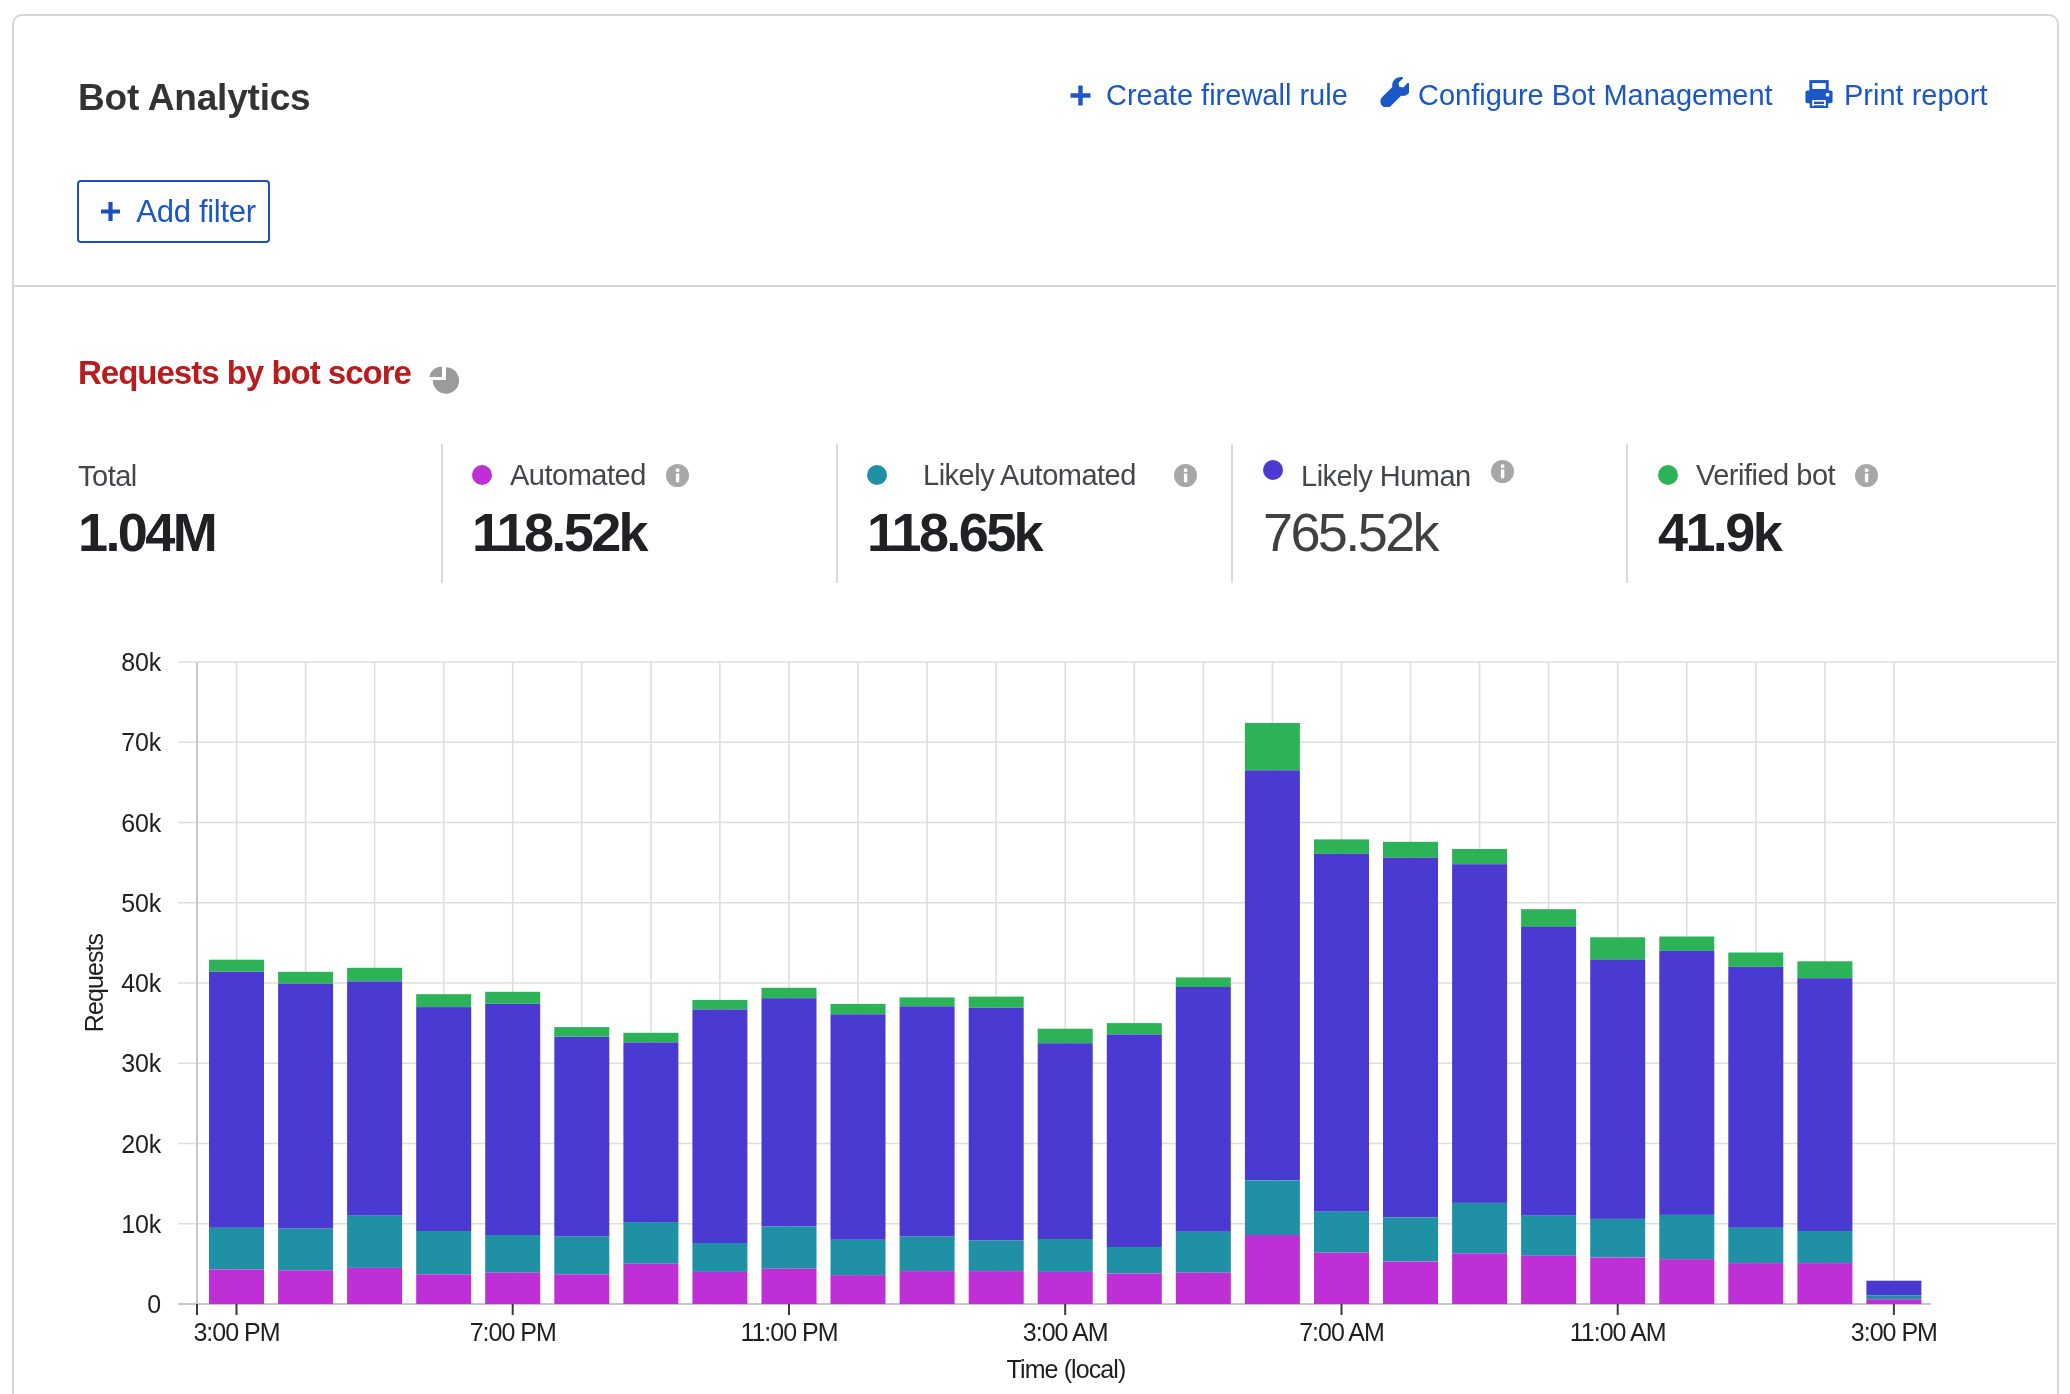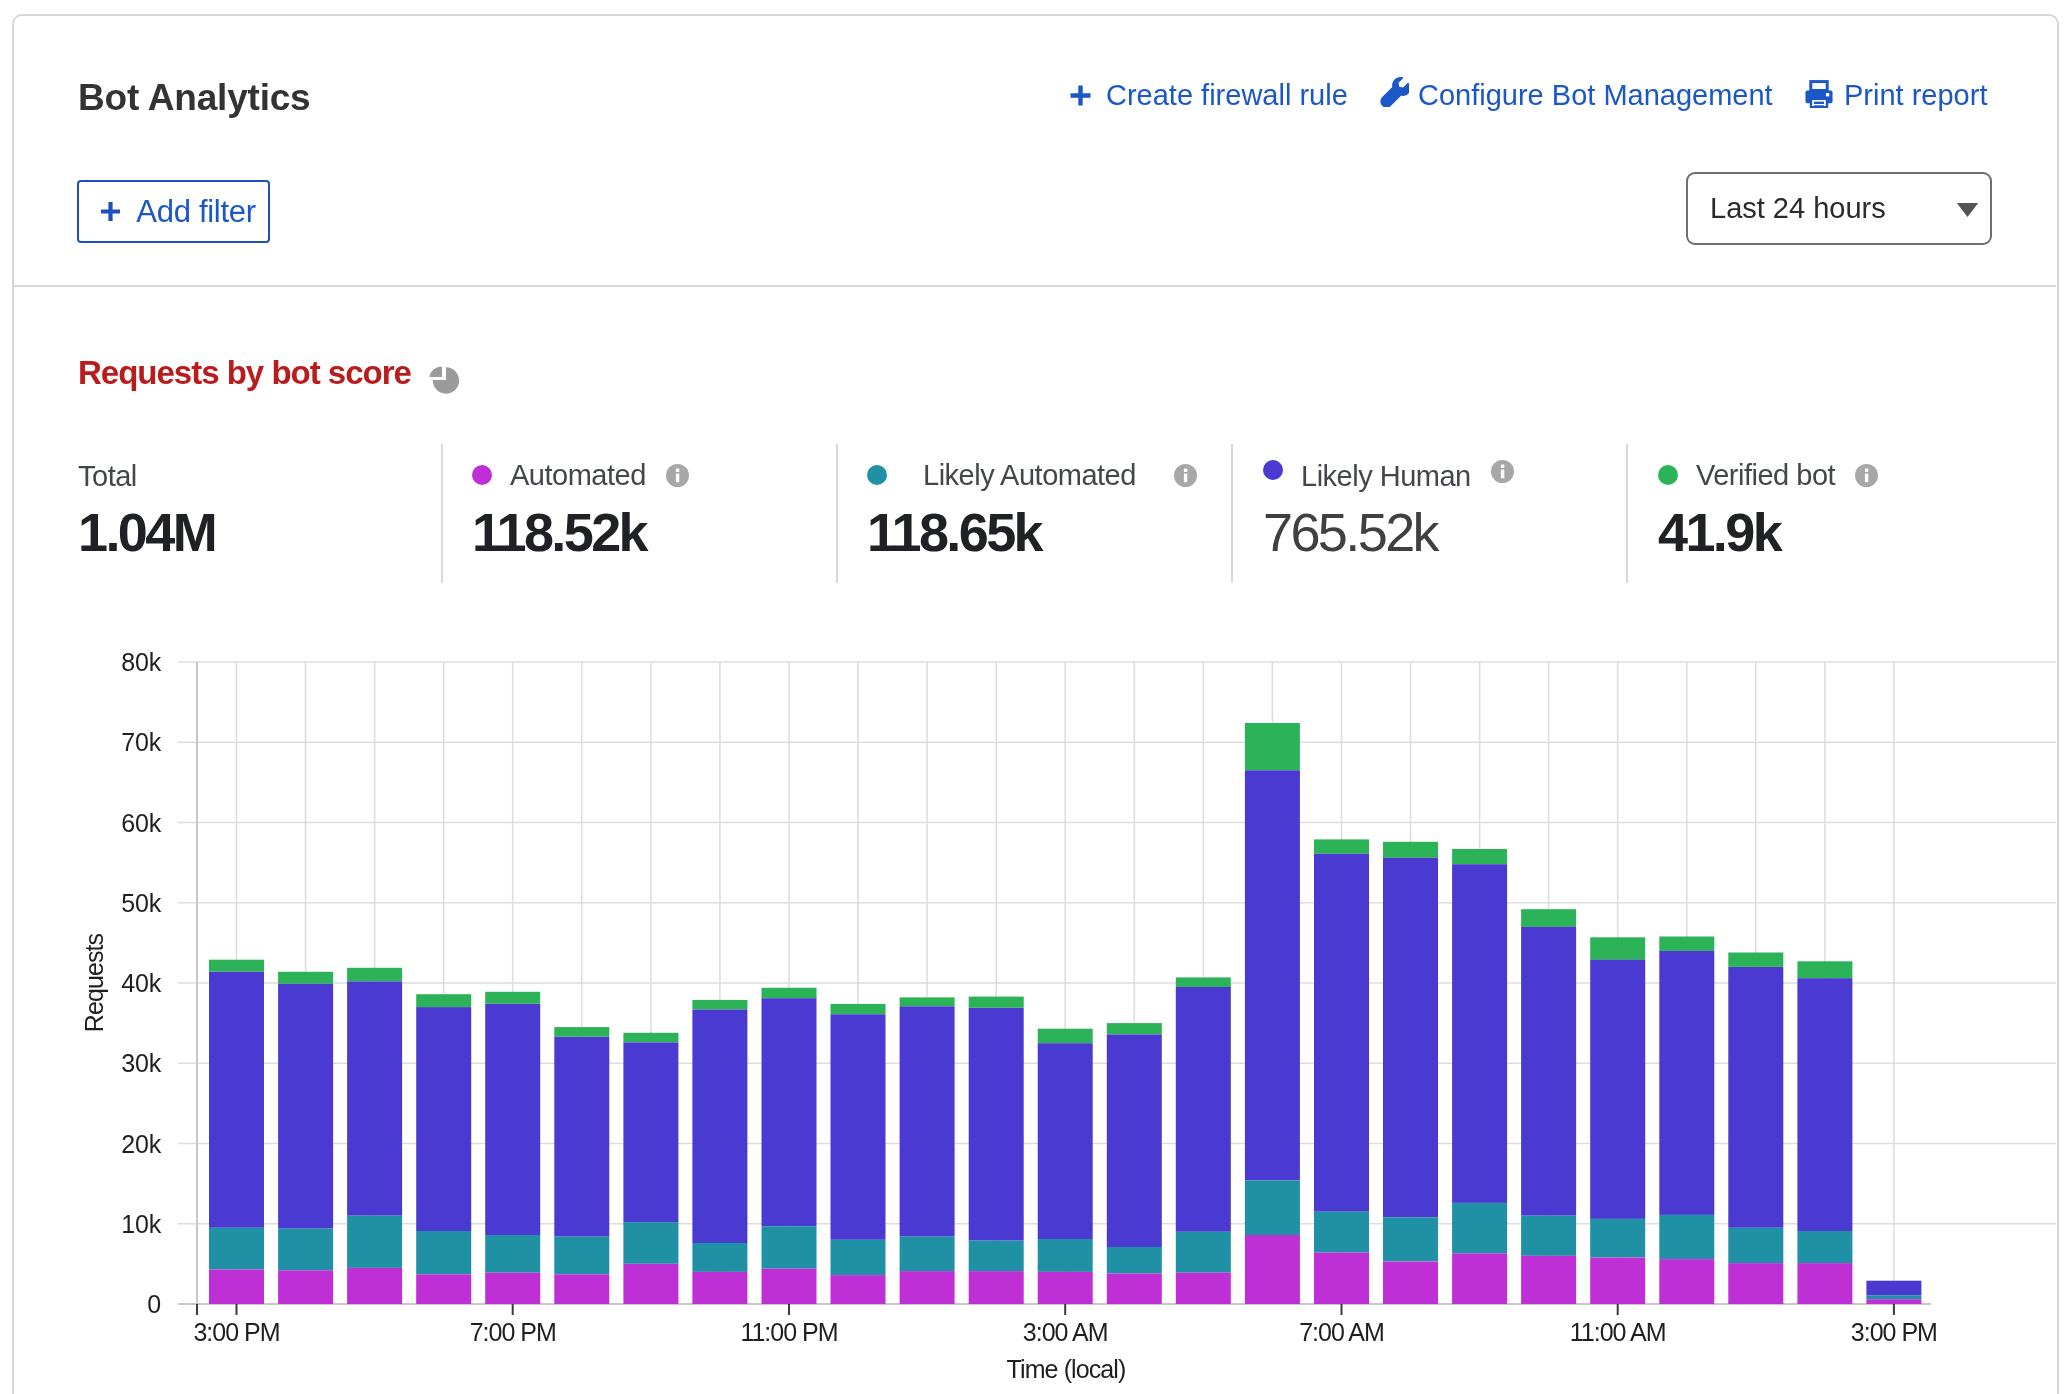--- a/index.html
+++ b/index.html
@@ -39,26 +39,20 @@
       <span style="font-size:29px;color:#1b57c7">Print report</span>
     </div>
 
   <div class="abs" style="left:77px;top:180px;width:193px;height:63px;border:2px solid #1d50bd;border-radius:4px;display:flex;align-items:center;justify-content:center;gap:15px;padding-left:9px">
     <svg width="21" height="21" viewBox="0 0 21 21" style="flex:none">
         <path d="M10.5 1v19M1 10.5h19" stroke="#1d50bd" stroke-width="4.2"></path>
       </svg>
       <span style="font-size:31px;color:#1b57c7;letter-spacing:-0.3px">Add filter</span>
   </div>
 
-  <div class="abs" style="left:1686px;top:172px;width:306px;height:73px;border:2px solid #6e6e6e;border-radius:9px">
-    <span class="abs" style="left:22px;top:20px;font-size:29px;line-height:1;color:#2b2b2b">Last 24 hours</span>
-    <svg width="23" height="16" viewBox="0 0 23 16" style="position:absolute;right:11px;top:28px">
-        <path d="M0.8 1h21.4L11.5 15Z" fill="#555"></path>
-      </svg>
-  </div>
 
   <div class="abs" style="left:78px;top:356px;font-size:33px;line-height:1;font-weight:bold;color:#b91c1c;letter-spacing:-1px">Requests by bot score</div>
   <svg class="abs" style="left:429px;top:366px" width="30" height="30" viewBox="0 0 30 30">
       <path d="M17 14 L17 1.3 A13.2 13.2 0 1 1 3.8 14 Z" fill="#9b9b9b"></path>
       <path d="M13 11 L13 0.4 A12.6 12.6 0 0 0 0.4 11 Z" fill="#9b9b9b"></path>
     </svg>
 
 <div class="abs" style="left:78px;top:460px;display:flex;align-items:flex-start;gap:18px;height:30px">
       <span style="font-size:29px;color:#43464b;letter-spacing:-0.5px">Total</span>
     </div>

